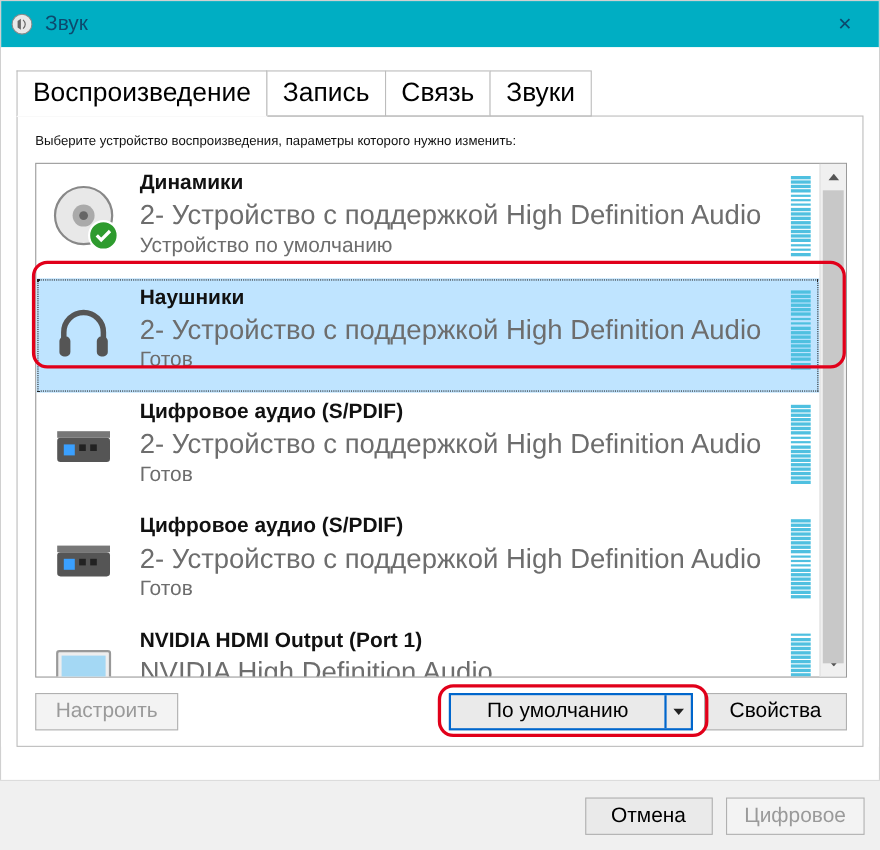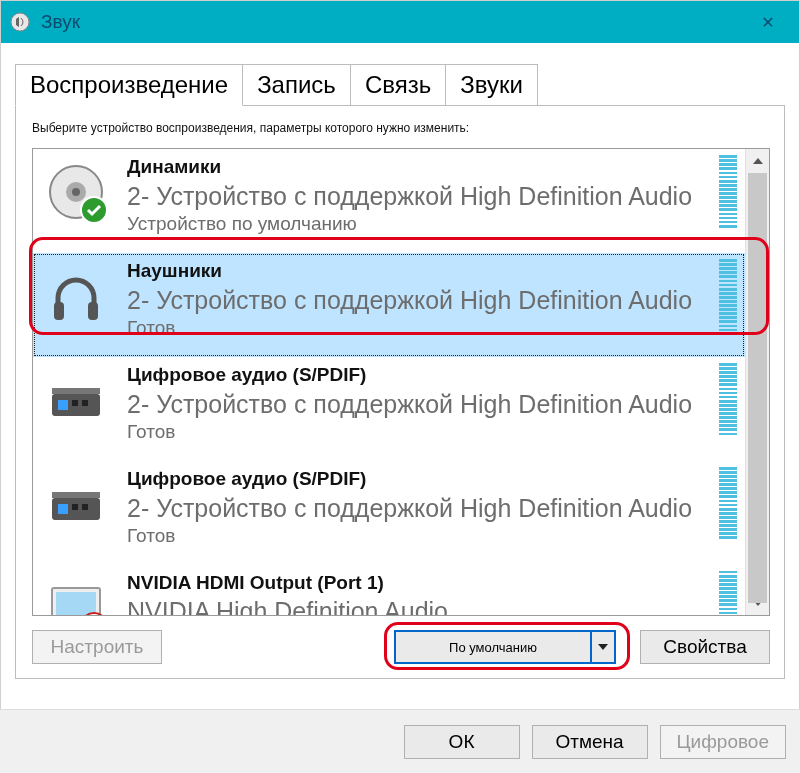--- a/index.html
+++ b/index.html
@@ -72,20 +72,21 @@
     height: 468px;
     position: relative;
     display: flex;
   }
   .device-list {
     flex: 1;
     overflow: hidden;
   }
   .device-row {
     display: flex;
+    align-items: center;
     padding: 6px 4px 16px 6px;
     min-height: 90px;
     position: relative;
   }
   .device-row.selected {
     background: #bfe4ff;
     outline: 1px dotted #222;
     outline-offset: -2px;
   }
   .device-icon {
@@ -147,21 +148,21 @@
   }
   .highlight-box {
     position: absolute;
     border: 3px solid #e1001a;
     border-radius: 14px;
     pointer-events: none;
   }
   .button-row {
     display: flex;
     margin-top: 14px;
-    gap: 24px;
+    gap: 10px;
     align-items: center;
     position: relative;
   }
   .btn {
     background: #eaeaea;
     border: 1px solid #b0b0b0;
     font-size: 19px;
     padding: 4px 16px;
     cursor: pointer;
     font-family: inherit;
@@ -175,21 +176,21 @@
   }
   .default-btn-wrap {
     display: flex;
     border: 2px solid #0066cc;
     height: 34px;
     background: #eaeaea;
     cursor: pointer;
   }
   .default-btn-main {
     padding: 2px 22px;
-    font-size: 13px;
+    font-size: 19px;
     display: flex; align-items: center; justify-content: center;
     border-right: 2px solid #0066cc;
     min-width: 196px;
   }
   .default-btn-drop {
     width: 22px;
     display: flex; align-items: center; justify-content: center;
   }
   .spacer { flex: 1; }
   .footer {
@@ -447,16 +448,15 @@
           </div>
         </div>
         <div class="highlight-box" style="left:-10px; top:-8px; width:246px; height:48px;"></div>
       </div>
       <button class="btn">Свойства</button>
     </div>
   </div>
 </div>
 
 <div class="footer">
-  <button class="btn">ОК</button>
   <button class="btn">Отмена</button>
   <button class="btn disabled">Цифровое</button>
 </div>
 
 </body></html>

